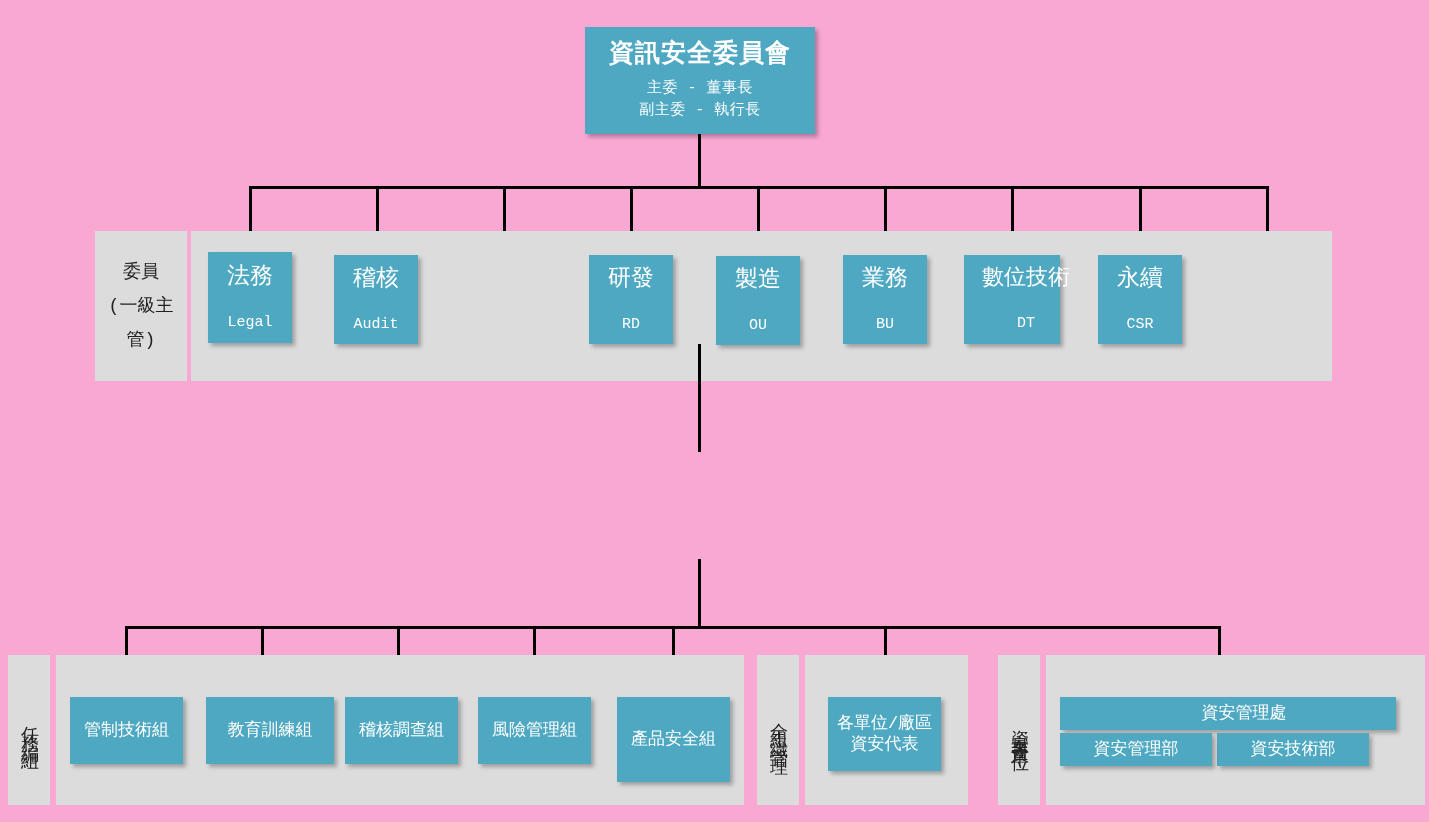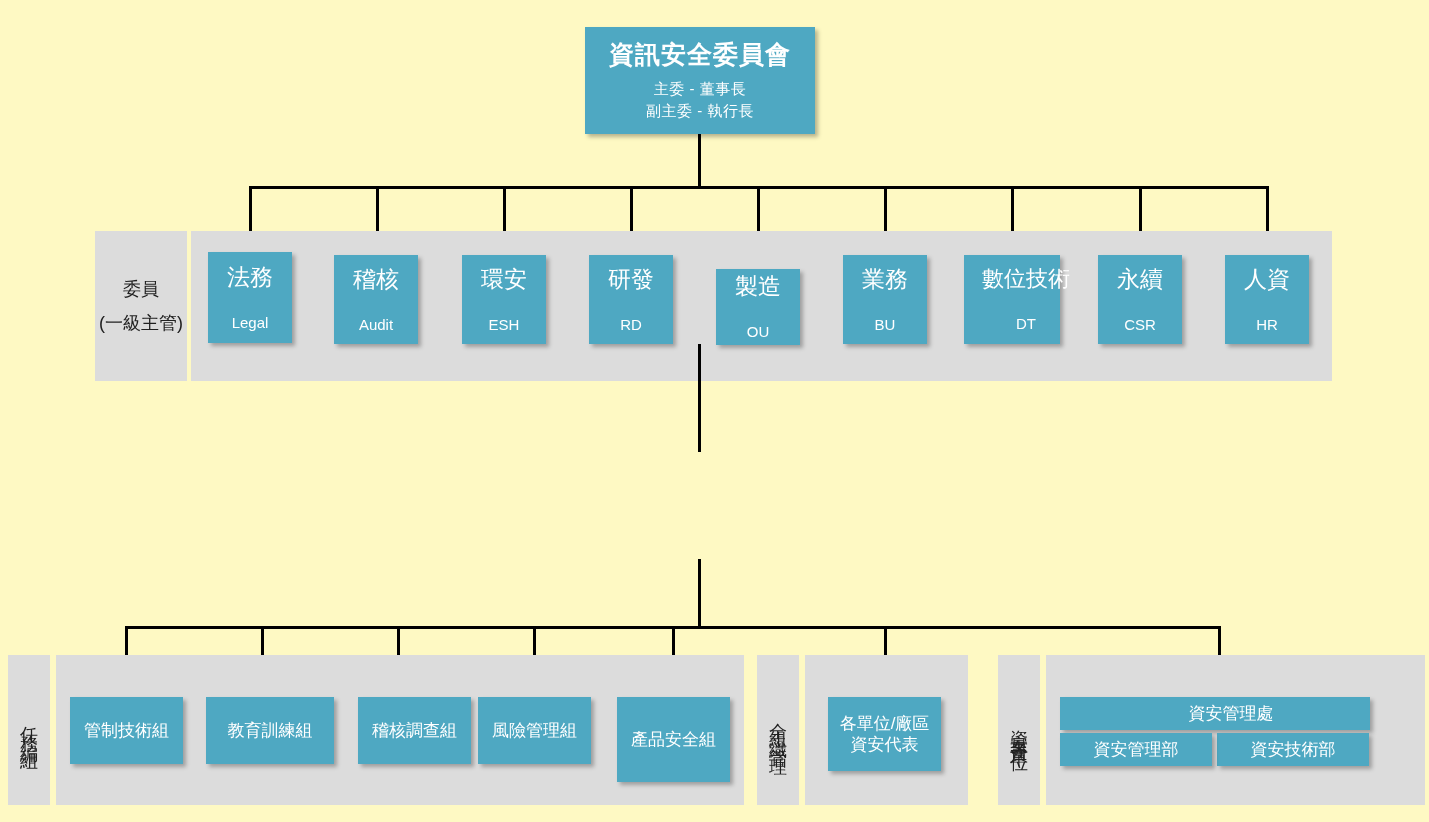--- a/index.html
+++ b/index.html
@@ -7,22 +7,23 @@
     padding: 0;
     background: #ffffff;
   }
   body {
     font-family: "Liberation Sans", "DejaVu Sans", sans-serif;
   }
   #chart {
     position: relative;
     width: 1429px;
     height: 822px;
-    background: #fef9c3;
+    background: #f9a8d4;
     overflow: hidden;
+    font-family: Liberation Mono, monospace;
   }
 
   
   .node {
     position: absolute;
     background: #4EA8C2;
     color: #ffffff;
     box-sizing: border-box;
     display: flex;
     flex-direction: column;
@@ -135,47 +136,39 @@
   <div class="band" style="left:191px; top:231px; width:1141px; height:150px;"></div>
 
   <div class="node member" style="left:208px; top:252px; width:84px; height:91px;">
     <div class="name-zh">法務</div>
     <div class="name-en">Legal</div>
   </div>
   <div class="node member" style="left:334px; top:255px; width:84px; height:89px;">
     <div class="name-zh">稽核</div>
     <div class="name-en">Audit</div>
   </div>
-  <div class="node member" style="left:462px; top:255px; width:84px; height:89px;">
-    <div class="name-zh">環安</div>
-    <div class="name-en">ESH</div>
-  </div>
   <div class="node member" style="left:589px; top:255px; width:84px; height:89px;">
     <div class="name-zh">研發</div>
     <div class="name-en">RD</div>
   </div>
-  <div class="node member" style="left:716px; top:269px; width:84px; height:76px;text-align:center;">
+  <div class="node member" style="left:716px; top:256px; width:84px; height:89px;text-align:center;">
     <div class="name-zh">製造</div>
     <div class="name-en">OU</div>
   </div>
   <div class="node member" style="left:843px; top:255px; width:84px; height:89px;">
     <div class="name-zh">業務</div>
     <div class="name-en">BU</div>
   </div>
   <div class="node member" style="left:964px; top:255px; width:96px; height:89px;padding-left:28px;">
     <div class="name-zh" style="font-size:22px;">數位技術</div>
     <div class="name-en">DT</div>
   </div>
   <div class="node member" style="left:1098px; top:255px; width:84px; height:89px;">
     <div class="name-zh">永續</div>
     <div class="name-en">CSR</div>
-  </div>
-  <div class="node member" style="left:1225px; top:255px; width:84px; height:89px;">
-    <div class="name-zh">人資</div>
-    <div class="name-en">HR</div>
   </div>
 
   <div class="line-v" style="left:698px; top:344px; height:108px;"></div>
 
 
   <div class="line-v" style="left:698px; top:559px; height:67px;"></div>
   <div class="line-h" style="left:125px; top:626px; width:1096px;"></div>
 
   <div class="line-v" style="left:125px; top:626px; height:71px;"></div>
   <div class="line-v" style="left:261px; top:626px; height:71px;"></div>
@@ -189,21 +182,21 @@
     <div class="lbl-v">任務編組</div>
   </div>
   <div class="band" style="left:56px; top:655px; width:688px; height:150px;"></div>
 
   <div class="node task" style="left:70px; top:697px; width:113px; height:67px;">
     <div class="label-zh">管制技術組</div>
   </div>
   <div class="node task" style="left:206px; top:697px; width:128px; height:67px;">
     <div class="label-zh">教育訓練組</div>
   </div>
-  <div class="node task" style="left:358px; top:697px; width:113px; height:67px;">
+  <div class="node task" style="left:345px; top:697px; width:113px; height:67px;">
     <div class="label-zh">稽核調查組</div>
   </div>
   <div class="node task" style="left:478px; top:697px; width:113px; height:67px;">
     <div class="label-zh">風險管理組</div>
   </div>
   <div class="node task" style="left:617px; top:697px; width:113px; height:85px;">
     <div class="label-zh">產品安全組</div>
   </div>
 
   <div class="band-label" style="left:757px; top:655px; width:42px; height:150px;">
@@ -214,21 +207,21 @@
   <div class="node task" style="left:828px; top:697px; width:113px; height:74px;">
     <div class="label-zh">各單位/廠區</div>
     <div class="label-zh">資安代表</div>
   </div>
 
   <div class="band-label" style="left:998px; top:655px; width:42px; height:150px;">
     <div class="lbl-v" style="letter-spacing:5px;">資安專責單位</div>
   </div>
   <div class="band" style="left:1046px; top:655px; width:379px; height:150px;"></div>
 
-  <div class="node dept" style="left:1060px; top:697px; width:310px; height:33px;padding-left:32px;">
+  <div class="node dept" style="left:1060px; top:697px; width:336px; height:33px;padding-left:32px;">
     <div class="label-zh">資安管理處</div>
   </div>
   <div class="node dept" style="left:1217px; top:733px; width:152px; height:33px;">
     <div class="label-zh">資安技術部</div>
   </div>
   <div class="node dept" style="left:1060px; top:733px; width:152px; height:33px;">
     <div class="label-zh">資安管理部</div>
   </div>
 
 </div>

